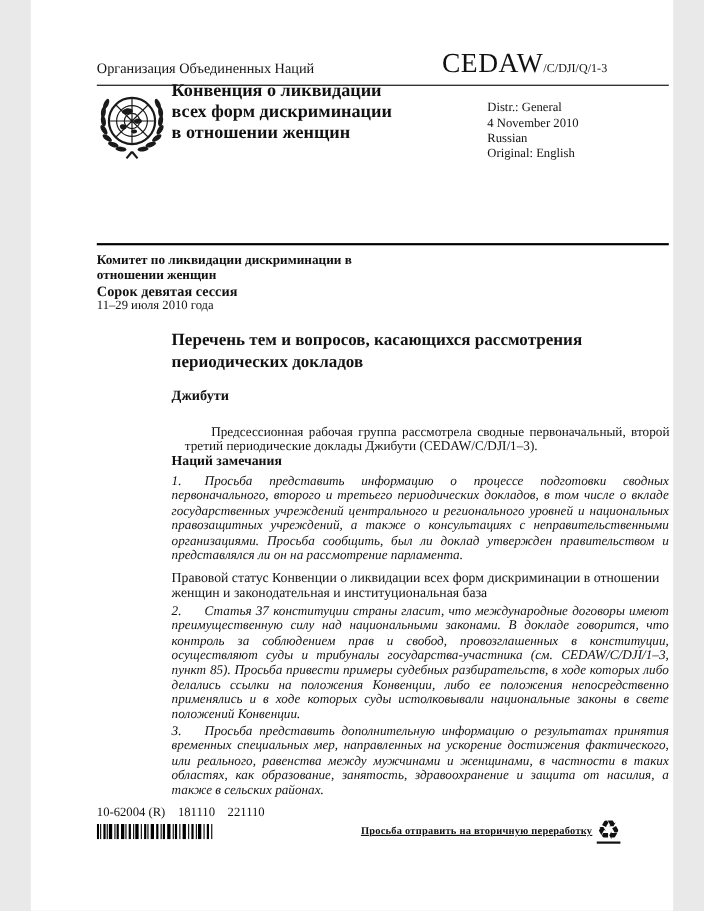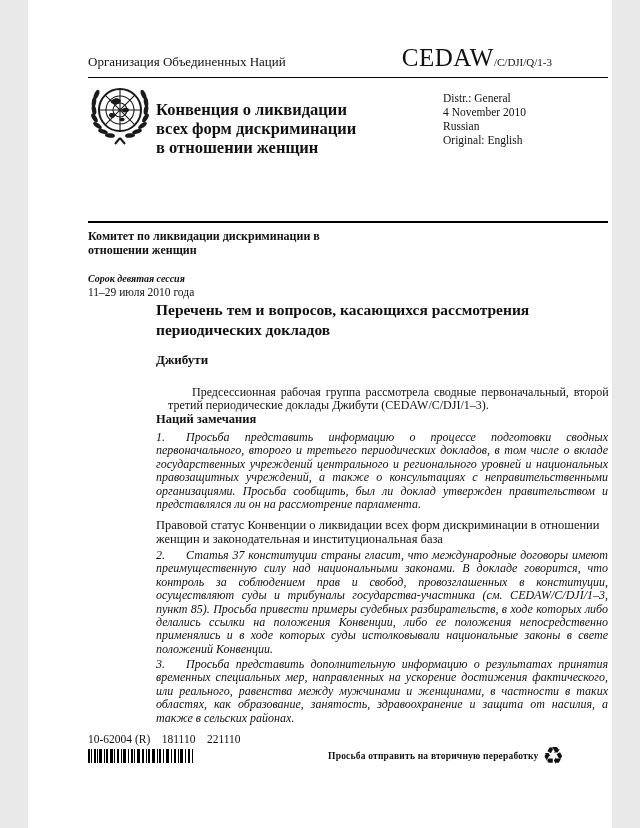--- a/index.html
+++ b/index.html
@@ -15,45 +15,45 @@
   
   .org-name{position:absolute;left:60px;top:54px;font-size:13px;}
   .doc-symbol{position:absolute;right:60px;top:44px;white-space:nowrap;}
   .sym-main{font-size:25px;letter-spacing:.5px;}
   .sym-suffix{font-size:11px;}
   .rule{position:absolute;left:60px;width:520px;background:#000;}
   .rule-thin{top:77px;height:1px;}
   .rule-thick{top:221px;height:2px;}
   .emblem{position:absolute;left:56px;top:80px;width:72px;height:70px;}
   .conv-title{
-    position:absolute;left:128px;top:100px;width:210px;
+    position:absolute;left:128px;top:72px;width:210px;
     font-weight:bold;font-size:16.5px;line-height:19px;
   }
   .distr{position:absolute;left:415px;top:91px;font-size:11.5px;line-height:14px;}
   
   .committee{position:absolute;left:60px;top:230px;font-size:12px;line-height:13.5px;}
   .committee .name{font-weight:bold;width:280px;}
-  .committee .session{font-weight:bold;font-size:10px;margin-top:15px;font-style:italic;}
+  .committee .session{font-weight:bold;font-size:13px;margin-top:1px;}
   .committee .dates{font-size:11.5px;}
   
   .main-col{position:absolute;left:128px;width:452px;}
   .doc-title{top:300px;font-weight:bold;font-size:15.5px;line-height:20px;}
   .country{top:352px;font-weight:bold;font-size:13px;}
   .intro{top:374px;font-size:12px;line-height:13.4px;text-align:justify;text-indent:24px;margin:12px;}
   .sec-h1{top:412px;font-weight:bold;font-size:12.5px;}
   .para{font-size:12px;line-height:13.4px;text-align:justify;margin:0;font-style:italic;}
   .para-1{top:431px;}
   .sec-h2{top:518px;font-weight:normal;font-size:12.5px;line-height:14px;}
   .para-2{top:549px;}
   .para-3{top:658px;}
   .pnum{display:inline-block;width:30px;}
   
   .job-line{position:absolute;left:60px;top:733px;font-size:11.5px;white-space:pre;}
   .barcode{position:absolute;left:60px;top:749px;}
-  .recycle-line{position:absolute;right:48px;top:744px;display:flex;align-items:center;}
+  .recycle-line{position:absolute;right:48px;top:744px;display:flex;align-items:center;text-decoration:underline;}
   .recycle-text{font-weight:bold;font-size:9.5px;letter-spacing:.2px;}
   .recycle-glyph{font-size:24px;line-height:24px;margin-left:4px;color:#111;}
 </style>
 </head>
 <body>
 
 <div class="page">
 
   <div class="org-name">Организация Объединенных Наций</div>
   <div class="doc-symbol">

